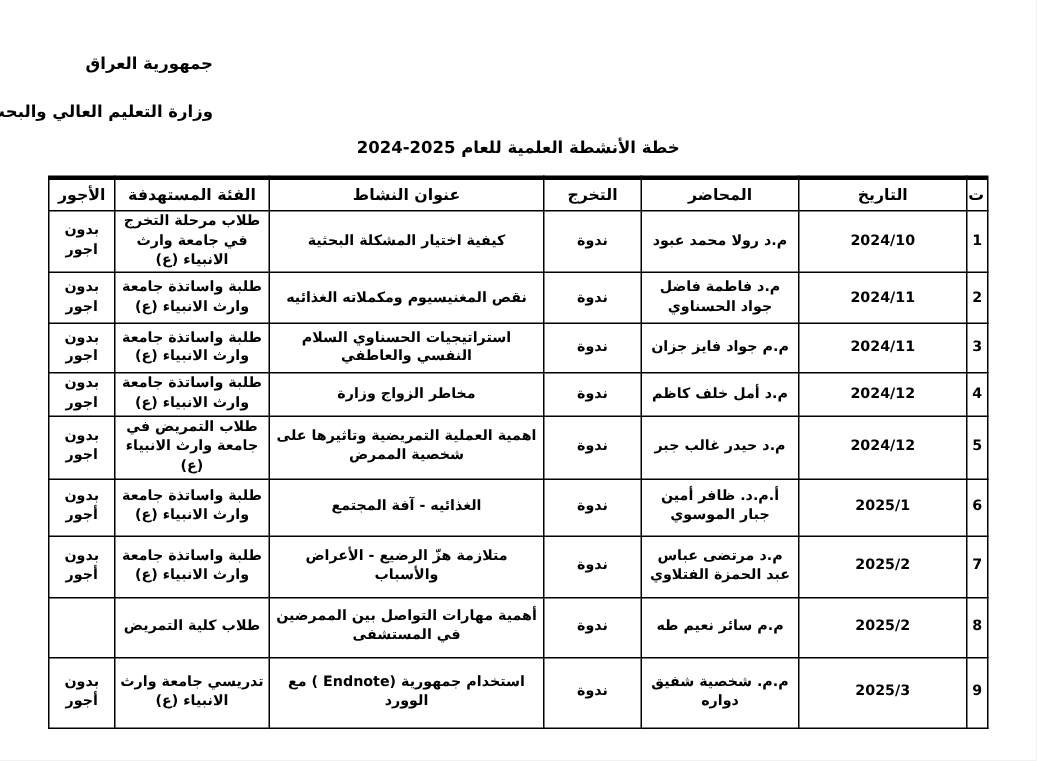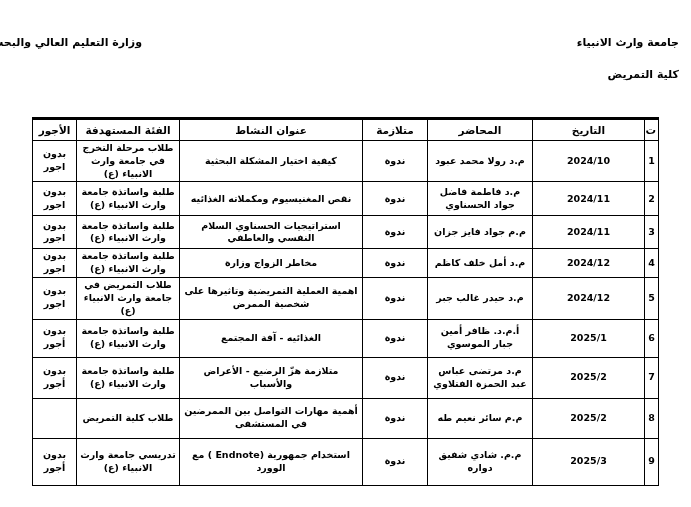--- a/index.html
+++ b/index.html
@@ -60,46 +60,44 @@
     overflow: hidden;
     font-weight: bold;
   }
   .doc-table thead th { font-size: 10.5px; margin-top: 28px; }
 </style>
 </head>
 <body>
 
 <div class="page">
 
-  <div class="hdr-right">
-    <div class="line">جامعة وارث الانبياء</div>
-    <div class="line">كلية التمريض</div>
-  </div>
 
   <div class="hdr-left">
+    <div class="line">جمهورية العراق</div>
     <div class="line">وزارة التعليم العالي والبحث العلمي</div>
   </div>
 
+  <div class="doc-title">خطة الأنشطة العلمية للعام 2025-2024</div>
 
   <table class="doc-table">
     <colgroup>
       <col style="width:14px">
         <col style="width:112px">
         <col style="width:105px">
         <col style="width:65px">
         <col style="width:183px">
         <col style="width:103px">
         <col style="width:44px">
     </colgroup>
     <thead>
       <tr style="height:22px">
         <th>ت</th>
         <th>التاريخ</th>
         <th>المحاضر</th>
-        <th>متلازمة</th>
+        <th>التخرج</th>
         <th>عنوان النشاط</th>
         <th>الفئة المستهدفة</th>
         <th>الأجور</th>
       </tr>
     </thead>
     <tbody>
       <tr style="height:38px">
         <td>1</td>
         <td>2024/10</td>
         <td>م.د رولا محمد عبود</td>
@@ -167,21 +165,21 @@
         <td>2025/2</td>
         <td>م.م سائر نعيم طه</td>
         <td>ندوة</td>
         <td>أهمية مهارات التواصل بين الممرضين في المستشفى</td>
         <td>طلاب كلية التمريض</td>
         <td></td>
       </tr>
       <tr style="height:47px">
         <td>9</td>
         <td>2025/3</td>
-        <td>م.م. شادي شفيق دواره</td>
+        <td>م.م. شخصية شفيق دواره</td>
         <td>ندوة</td>
         <td>استخدام جمهورية (Endnote ) مع الوورد</td>
         <td>تدريسي جامعة وارث الانبياء (ع)</td>
         <td>بدون أجور</td>
       </tr>
     </tbody>
   </table>
 
 </div>
 

